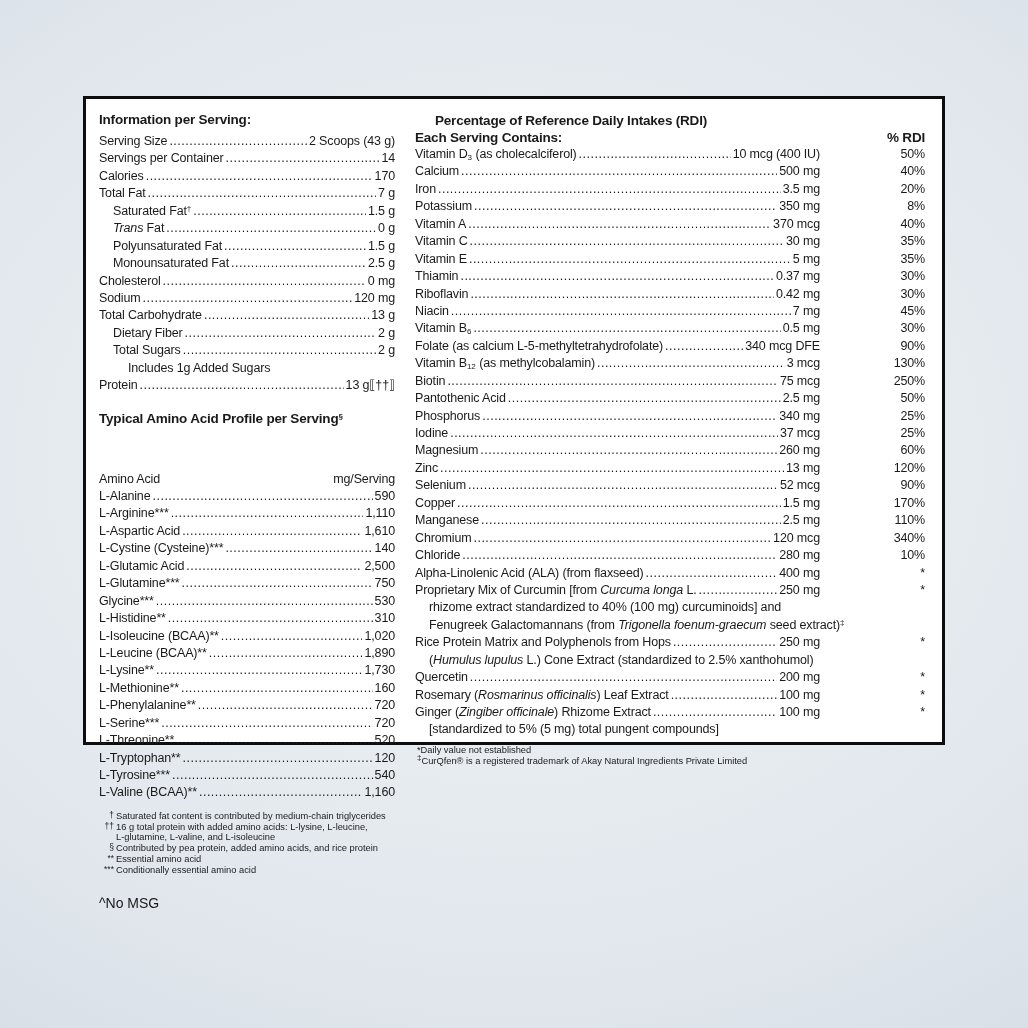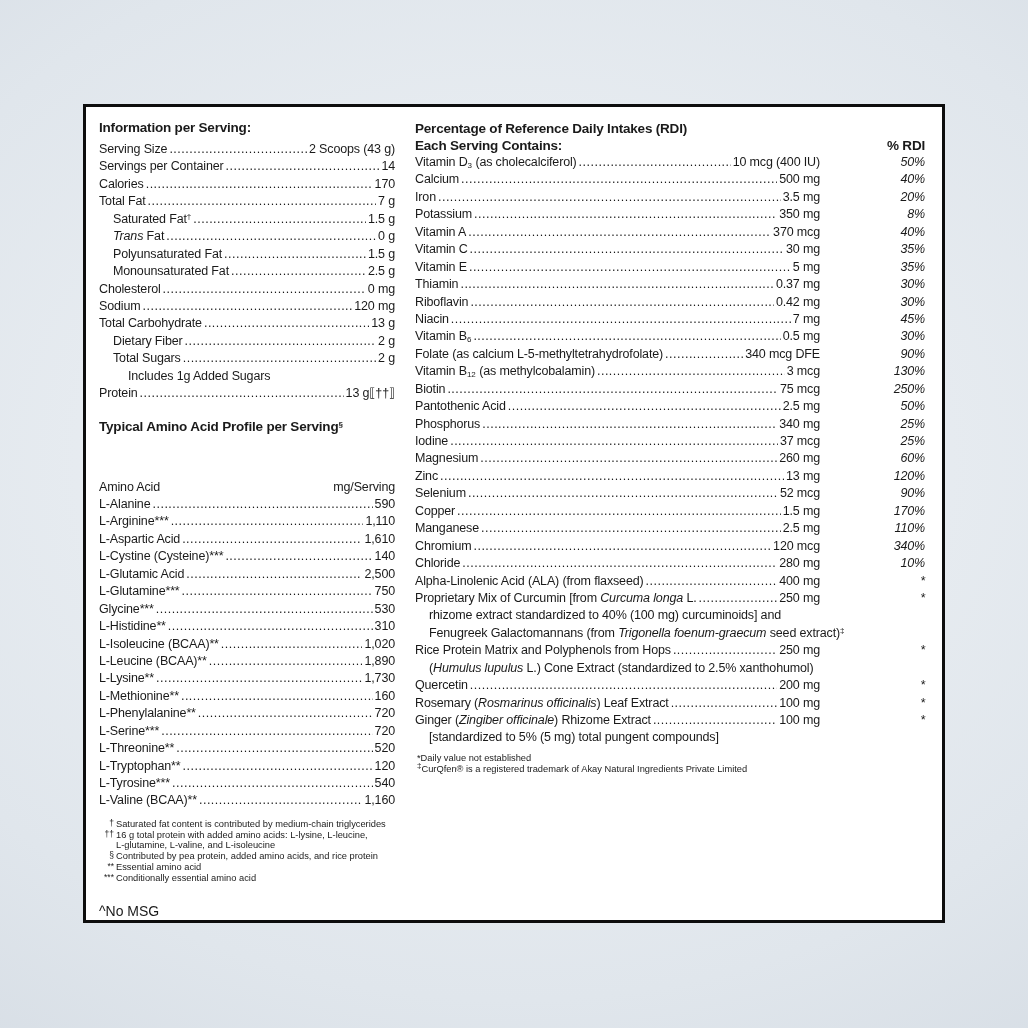--- a/index.html
+++ b/index.html
@@ -3,40 +3,40 @@
 <meta charset="utf-8">
 <style>
   html,body{margin:0;padding:0;}
   body{
     width:1028px;height:1028px;position:relative;overflow:hidden;
     font-family:"Liberation Sans","DejaVu Sans",sans-serif;
     background:radial-gradient(ellipse 120% 95% at 50% 45%, var(--bg-center,#f1f4f7) 0%, #e0e6ec 55%, var(--bg-outer,#ccd4dd) 100%);
     color:var(--ink,#1a1a1a);
   }
   .panel{
-    position:absolute;left:83px;top:104px;width:862px;height:819px;
+    position:absolute;left:83px;top:96px;width:862px;height:649px;
     background:#fff;border:3px solid var(--border,#0d0d0d);box-sizing:border-box;
   }
   .col{position:absolute;top:13px;}
   .col-left{left:13px;width:296px;}
   .col-right{left:329px;width:510px;}
   h2{font-size:13.5px;font-weight:bold;margin:0;line-height:16px;letter-spacing:-0.2px;}
   h2.amino{margin-top:16px;margin-bottom:8px;}
   h2.info{margin-bottom:5px;}
   .rhead{display:flex;justify-content:space-between;align-items:flex-end;font-weight:bold;font-size:13.5px;line-height:17px;letter-spacing:-0.2px;}
-  .rtitle1{line-height:17px;}
+  .rtitle1{line-height:17px;margin-left:20px;}
   .rows{width:100%;}
   .row{display:flex;align-items:baseline;height:17.45px;line-height:17.45px;font-size:12.5px;white-space:nowrap;letter-spacing:-0.15px;}
   .row .lab{flex:0 0 auto;}
   .row.ind1 .lab{padding-left:14px;}
   .row.ind2 .lab{padding-left:29px;}
   .lead{flex:1 1 auto;overflow:hidden;margin:0 2px;min-width:6px;}
   .lead::after{content:"....................................................................................................................................................................";letter-spacing:0.5px;}
   .val{flex:0 0 auto;}
-  .rdi{flex:0 0 auto;width:105px;text-align:right;font-style:italic;}
+  .rdi{flex:0 0 auto;width:105px;text-align:right;}
   .ahead{display:flex;justify-content:space-between;align-items:baseline;height:17.45px;line-height:17.45px;font-size:12.5px;letter-spacing:-0.15px;margin-top:44px;}
   sup{font-size:8px;line-height:0;vertical-align:4px;letter-spacing:0;}
   sub{font-size:8px;line-height:0;vertical-align:-2px;letter-spacing:0;}
   i{}
   .fns{margin-top:9px;width:320px;font-size:9.3px;line-height:10.8px;}
   .fn{display:flex;}
   .fnm{flex:0 0 15px;text-align:right;padding-right:2px;font-size:8.5px;position:relative;top:-1px;}
   .fnt{flex:1;white-space:nowrap;}
   .nomsg{margin-top:22px;font-size:14px;line-height:11px;}
   .fns-r{margin-top:6px;font-size:9.3px;line-height:11px;padding-left:2px;}

